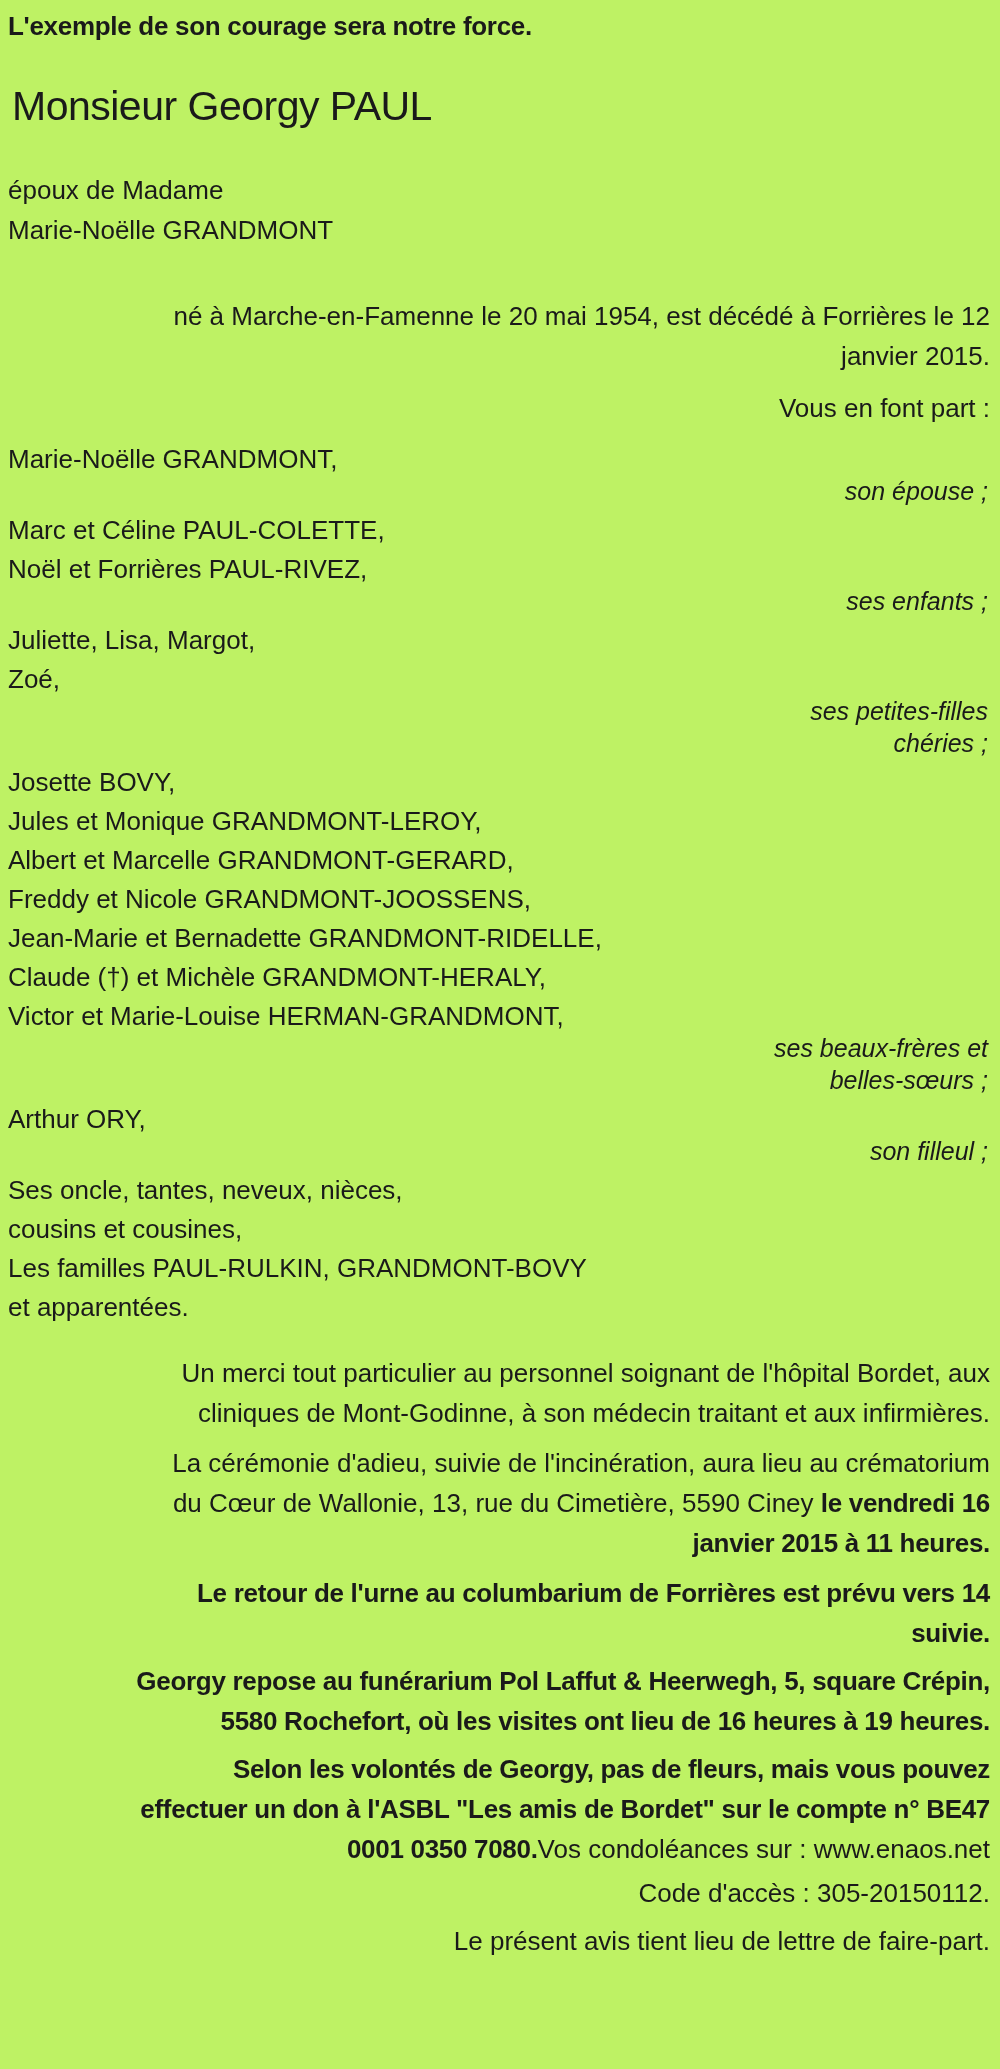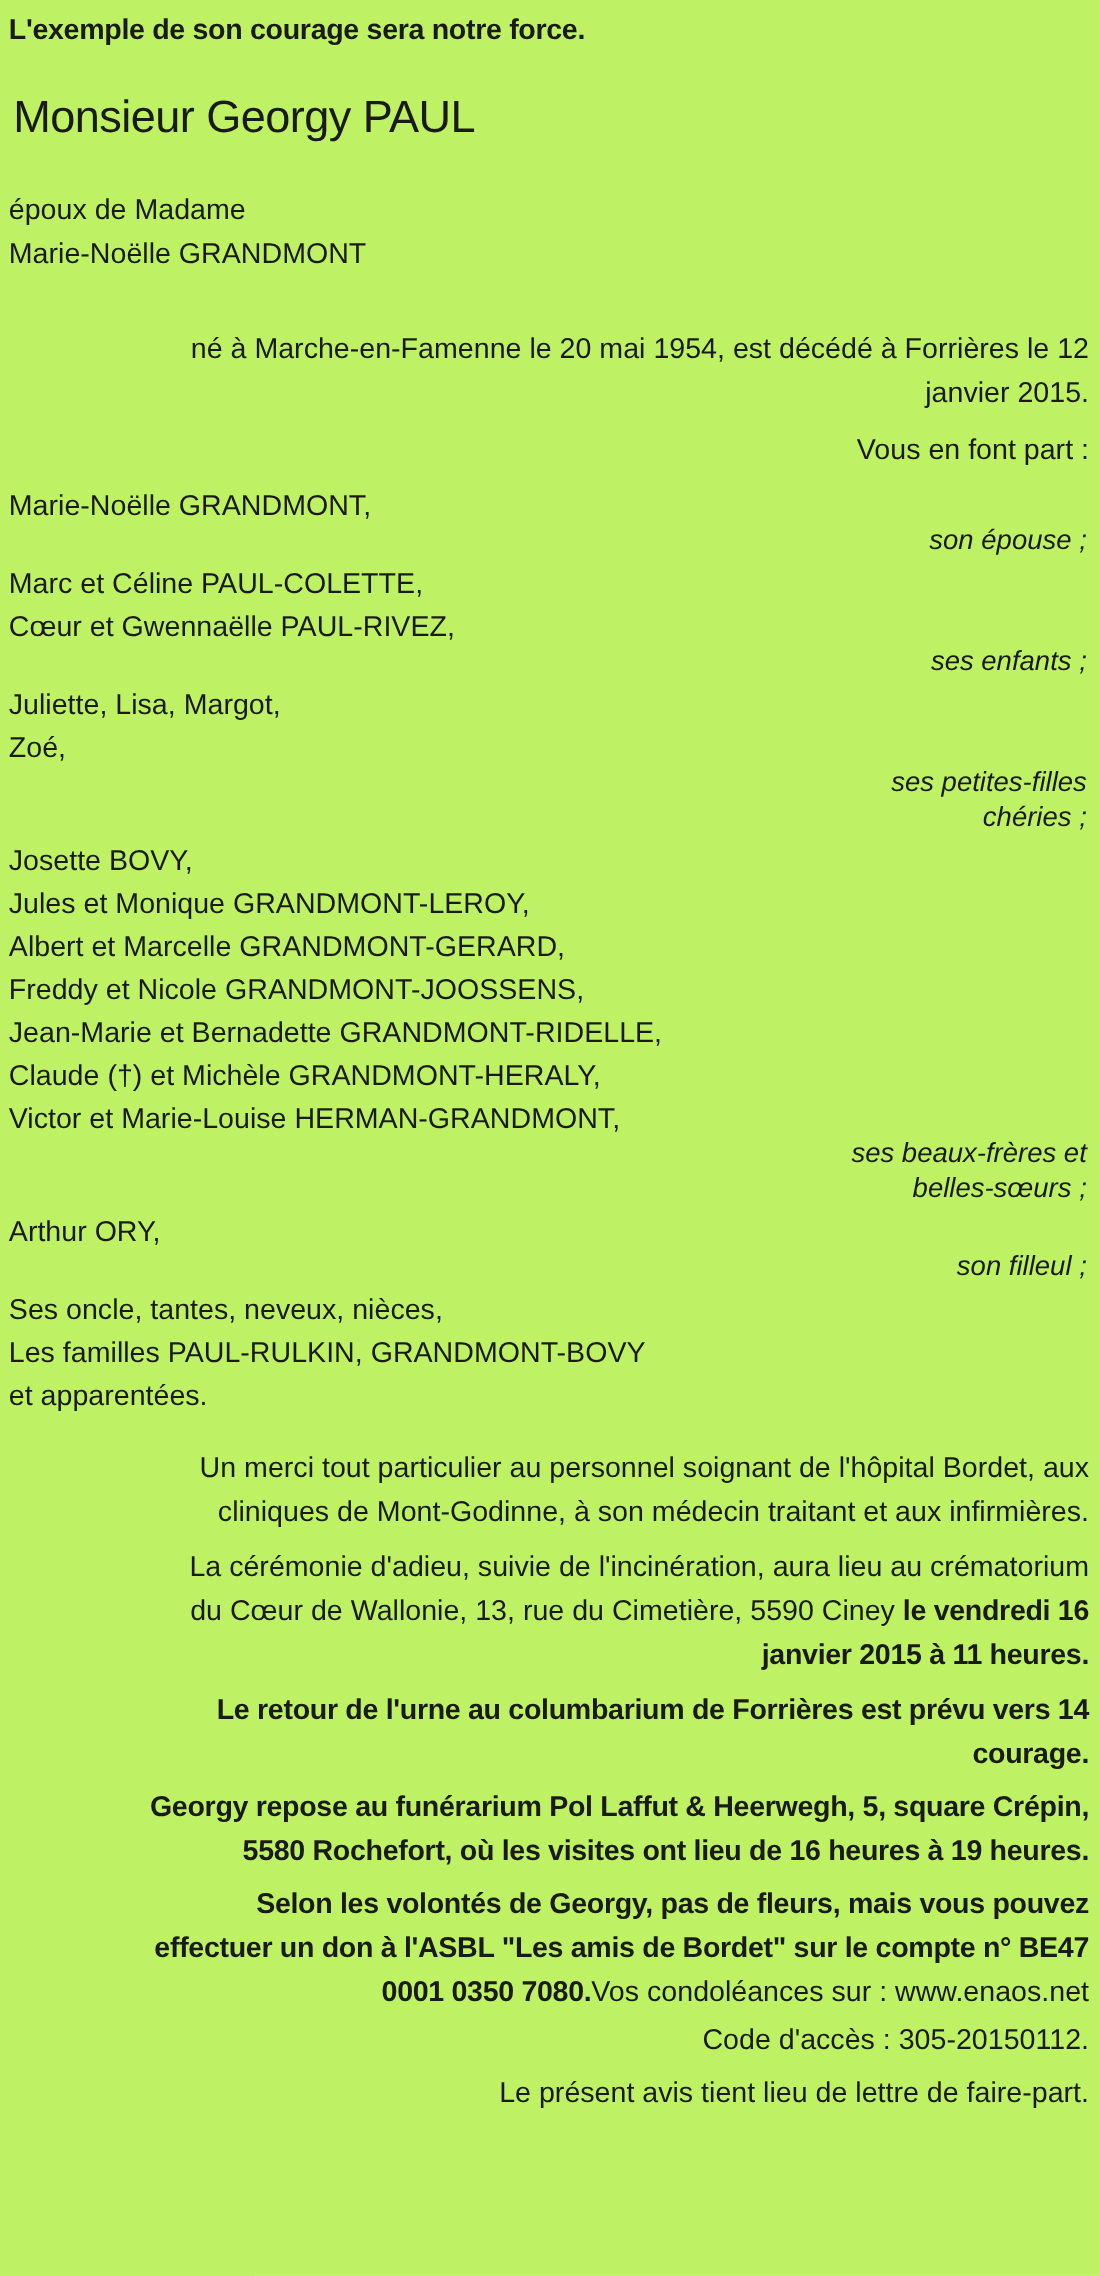--- a/index.html
+++ b/index.html
@@ -103,21 +103,21 @@
           <div class="line">Marie-Noëlle GRANDMONT,</div>
         </div>
       <div class="relation">
           <div class="line">son épouse ;</div>
         </div>
     </div>
 
     <div class="group">
       <div class="names">
           <div class="line">Marc et Céline PAUL-COLETTE,</div>
-          <div class="line">Cœur et Gwennaëlle PAUL-RIVEZ,</div>
+          <div class="line">Noël et Forrières PAUL-RIVEZ,</div>
         </div>
       <div class="relation">
           <div class="line">ses enfants ;</div>
         </div>
     </div>
 
     <div class="group">
       <div class="names">
           <div class="line">Juliette, Lisa, Margot,</div>
           <div class="line">Zoé,</div>
@@ -149,20 +149,21 @@
           <div class="line">Arthur ORY,</div>
         </div>
       <div class="relation">
           <div class="line">son filleul ;</div>
         </div>
     </div>
 
     <div class="group">
       <div class="names">
           <div class="line">Ses oncle, tantes, neveux, nièces,</div>
+          <div class="line">cousins et cousines,</div>
           <div class="line">Les familles PAUL-RULKIN, GRANDMONT-BOVY</div>
           <div class="line">et apparentées.</div>
         </div>
       <div class="relation"></div>
     </div>
 
   </div>
 
   <div class="body-par thanks">
       <div class="line">Un merci tout particulier au personnel soignant de l'hôpital Bordet, aux</div>
@@ -170,21 +171,21 @@
     </div>
 
   <div class="body-par ceremony">
       <div class="line">La cérémonie d'adieu, suivie de l'incinération, aura lieu au crématorium</div>
       <div class="line">du Cœur de Wallonie, 13, rue du Cimetière, 5590 Ciney <b>le vendredi 16</b></div>
       <div class="line"><b>janvier 2015 à 11 heures.</b></div>
     </div>
 
   <div class="body-par urn">
       <div class="line"><b>Le retour de l'urne au columbarium de Forrières est prévu vers 14</b></div>
-      <div class="line"><b>courage.</b></div>
+      <div class="line"><b>suivie.</b></div>
     </div>
 
 
   <div class="body-par repose">
       <div class="line"><b>Georgy repose au funérarium Pol Laffut &amp; Heerwegh, 5, square Crépin,</b></div>
       <div class="line"><b>5580 Rochefort, où les visites ont lieu de 16 heures à 19 heures.</b></div>
     </div>
 
   <div class="body-par donation">
       <div class="line"><b>Selon les volontés de Georgy, pas de fleurs, mais vous pouvez</b></div>

